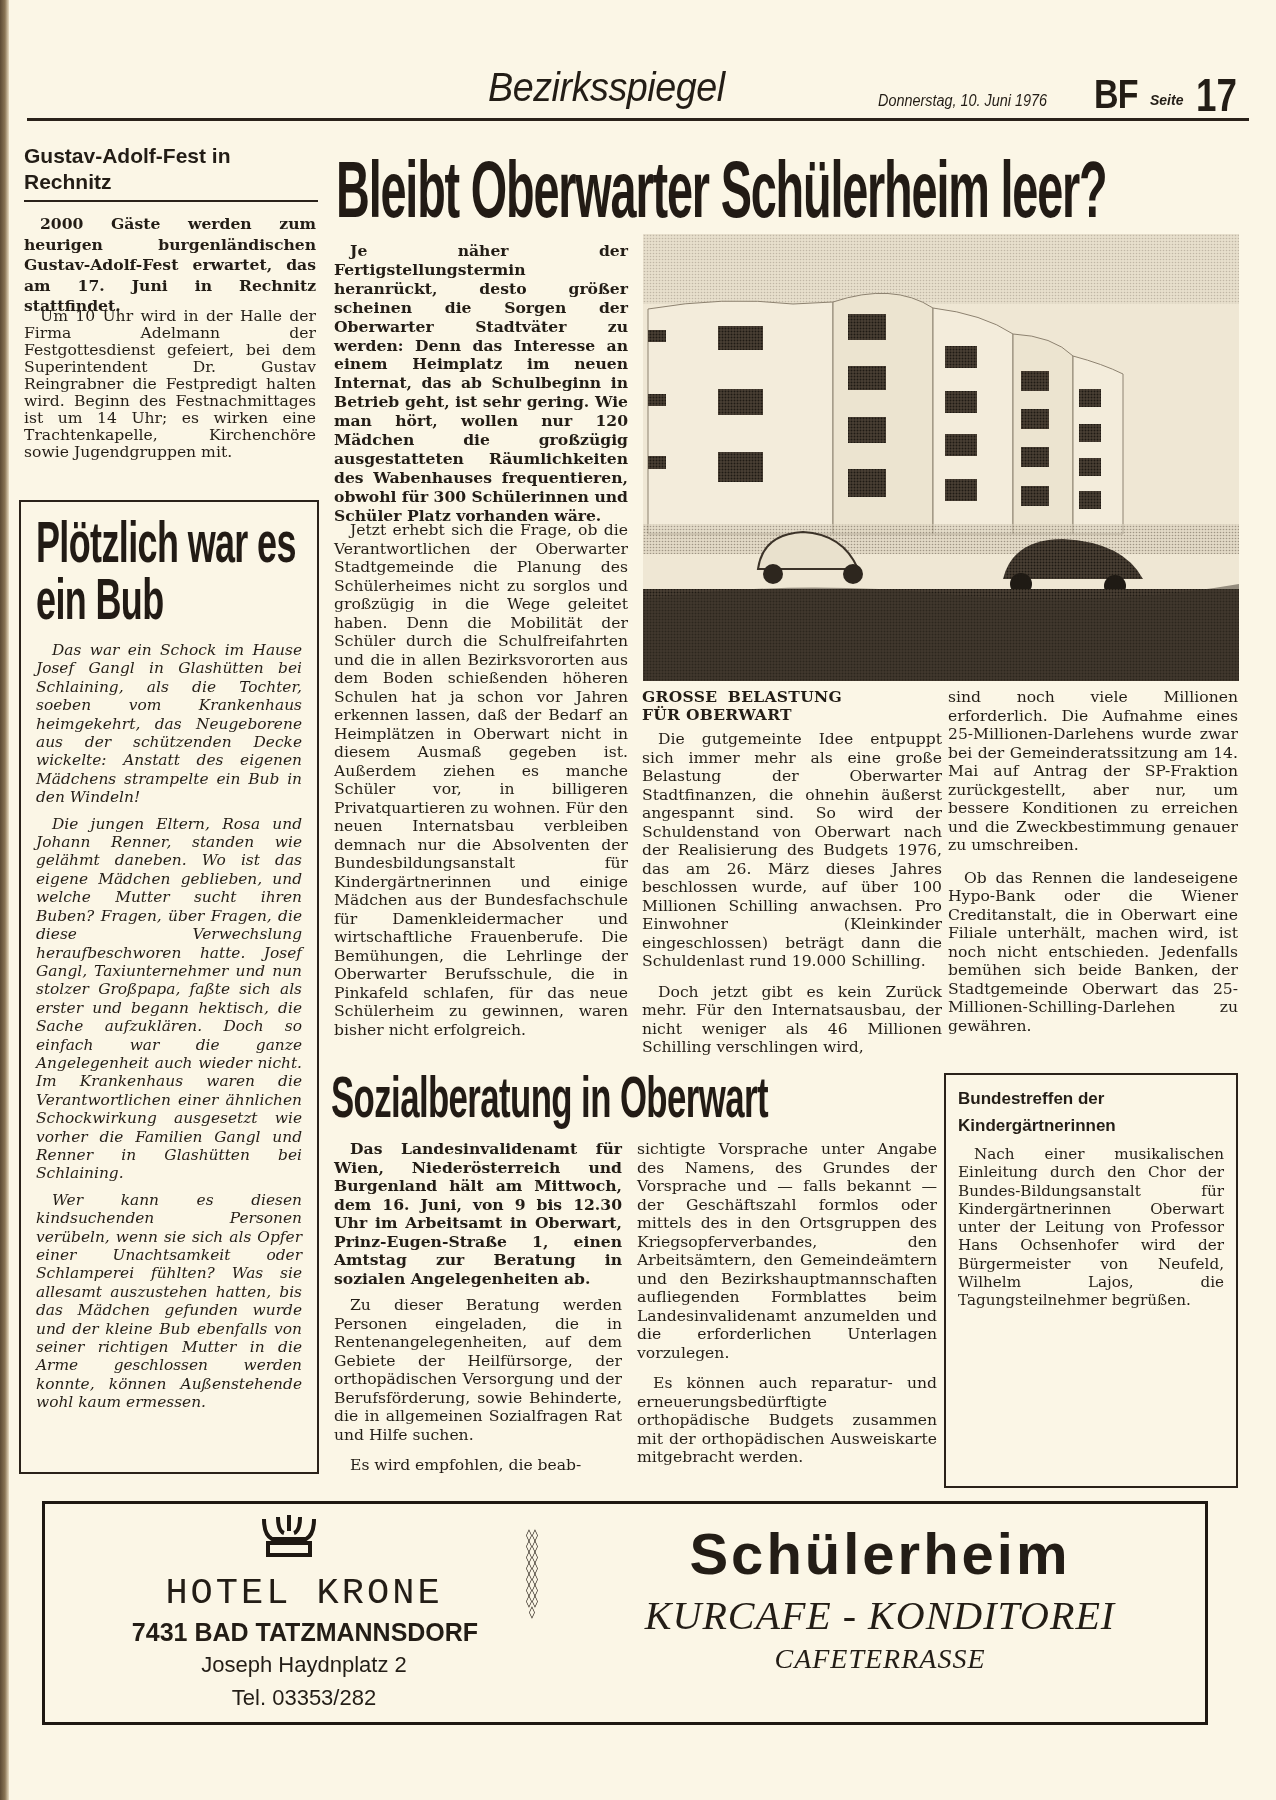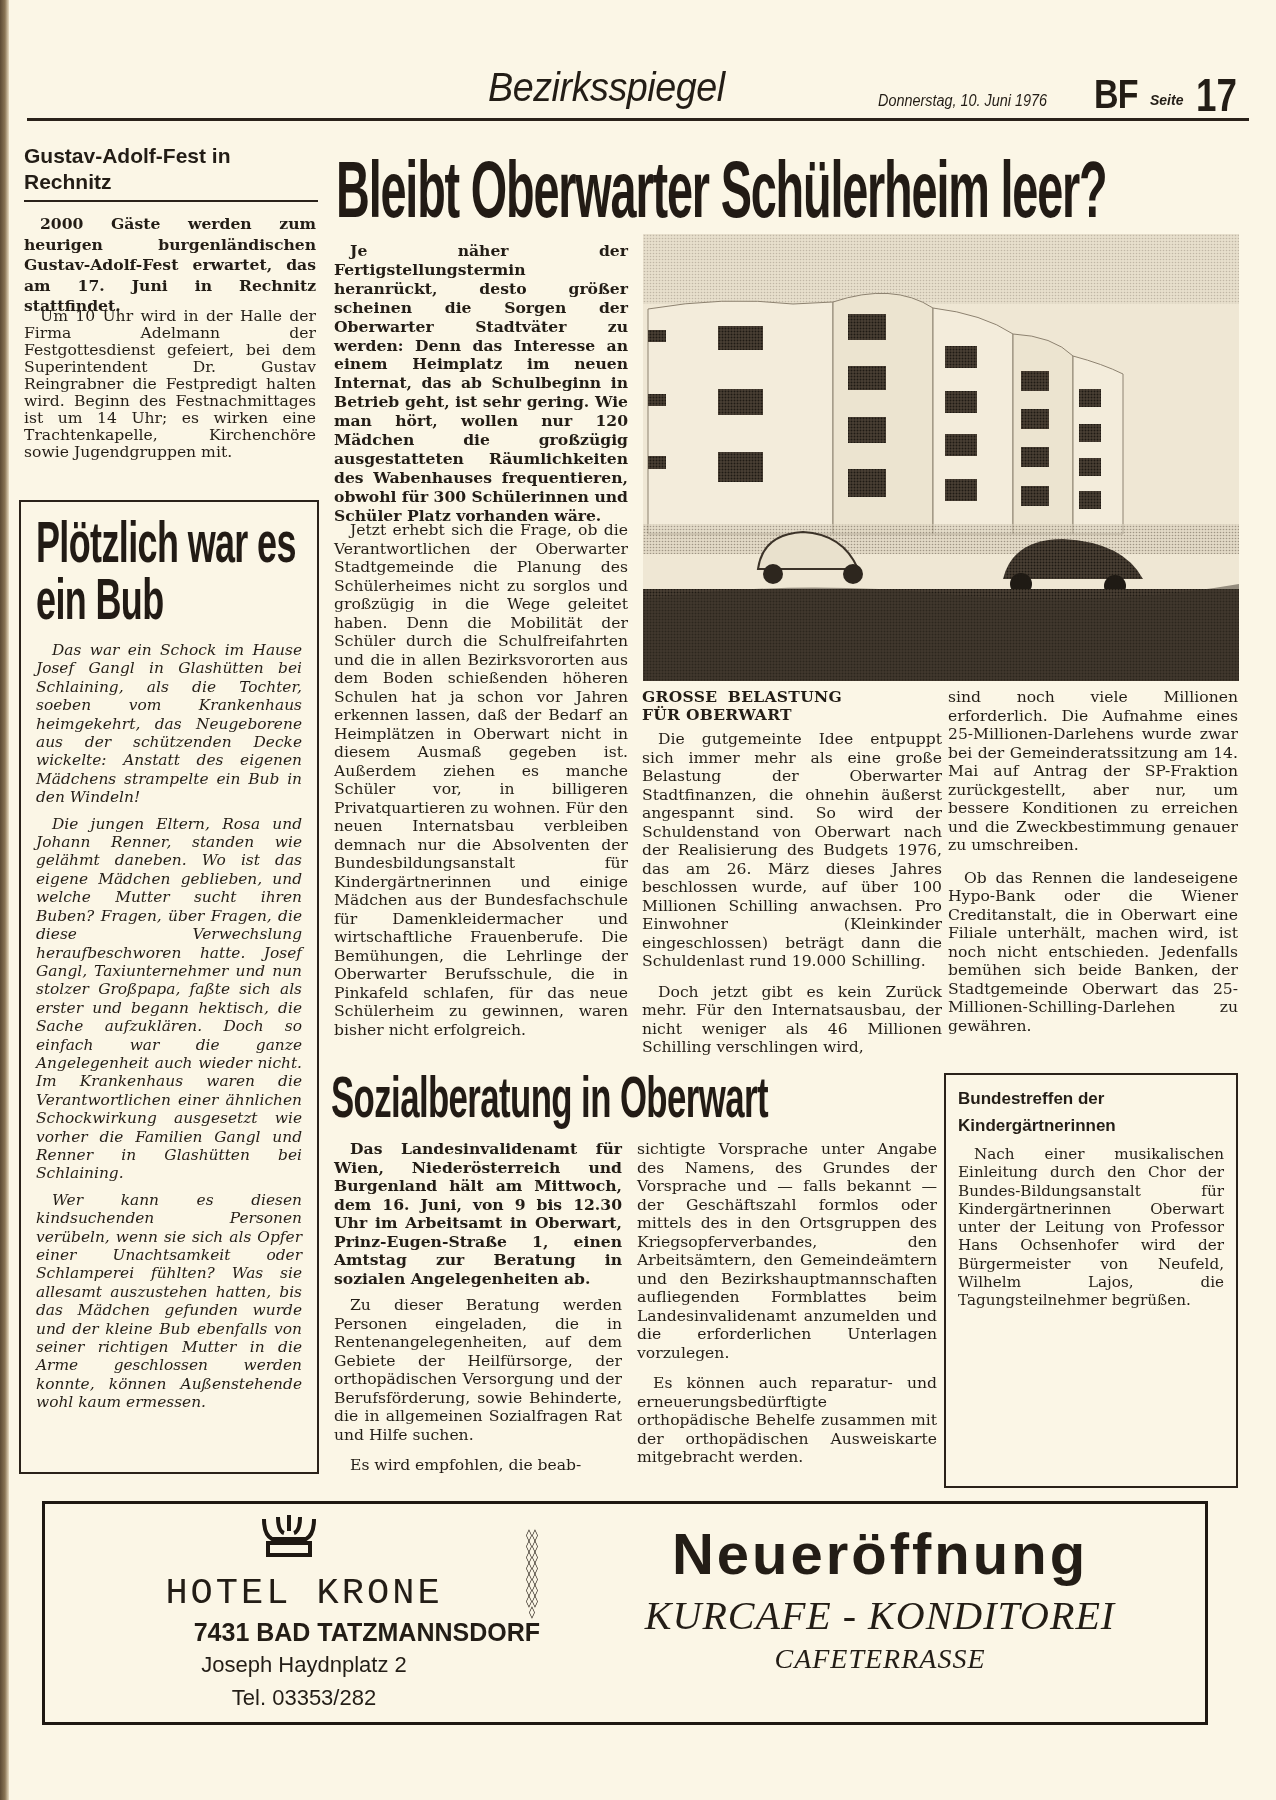--- a/index.html
+++ b/index.html
@@ -67,21 +67,21 @@
   .kinder-box { left: 944px; top: 1073px; width: 290px; height: 411px; border: 2px solid #2a221a; }
   .kinder-head { left: 958px; top: 1085px; font-family: "Liberation Sans", sans-serif; font-weight: bold;
     font-size: 17px; line-height: 27px; width: 270px; }
   .kinder-body { left: 958px; top: 1145px; width: 266px; line-height: 18.3px; font-size: 15.2px; }
 
   
   .ad-box { left: 42px; top: 1501px; width: 1160px; height: 218px; border: 3px solid #1e1812; }
   .crown { left: 260px; top: 1513px; width: 58px; height: 46px; }
   .hotel-name { left: 104px; top: 1572px; width: 400px; text-align: center; font-family: "Liberation Mono", monospace;
     font-size: 37px; letter-spacing: 3px; }
-  .hotel-town { left: 70px; top: 1618px; width: 470px; text-align: right; font-family: "Liberation Sans", sans-serif;
+  .hotel-town { left: 70px; top: 1618px; width: 470px; text-align: center; font-family: "Liberation Sans", sans-serif;
     font-weight: bold; font-size: 25px; }
   .hotel-addr { left: 104px; top: 1652px; width: 400px; text-align: center; font-family: "Liberation Sans", sans-serif; font-size: 22px; }
   .hotel-tel { left: 104px; top: 1685px; width: 400px; text-align: center; font-family: "Liberation Sans", sans-serif; font-size: 22px; }
   .ornament { left: 525px; top: 1530px; width: 14px; height: 168px; font-family: "DejaVu Sans", sans-serif; font-size: 12px; line-height: 11px; text-align: center; color: #2a221a; }
   .neu { left: 560px; top: 1520px; width: 640px; text-align: center; font-family: "Liberation Sans", sans-serif;
     font-weight: bold; font-size: 58px; letter-spacing: 3px; }
   .kurcafe { left: 560px; top: 1592px; width: 640px; text-align: center; font-family: "Liberation Serif", serif;
     font-style: italic; font-size: 40px; letter-spacing: 1px; }
   .terrasse { left: 560px; top: 1643px; width: 640px; text-align: center; font-family: "Liberation Serif", serif;
     font-style: italic; font-size: 28px; letter-spacing: 1px; }
@@ -190,34 +190,34 @@
 </div>
 
 <div class="abs cond sozial-head">Sozialberatung in Oberwart</div>
 <div class="abs col soz-1">
   <p class="bold">Das Landesinvalidenamt für Wien, Niederösterreich und Burgenland hält am Mittwoch, dem 16. Juni, von 9 bis 12.30 Uhr im Arbeitsamt in Oberwart, Prinz-Eugen-Straße 1, einen Amtstag zur Beratung in sozialen Angelegenheiten ab.</p>
   <p style="margin-top:8px">Zu dieser Beratung werden Personen eingeladen, die in Rentenangelegenheiten, auf dem Gebiete der Heilfürsorge, der orthopädischen Versorgung und der Berufsförderung, sowie Behinderte, die in allgemeinen Sozialfragen Rat und Hilfe suchen.</p>
   <p>Es wird empfohlen, die beab-</p>
 </div>
 <div class="abs col soz-2">
   <p style="text-indent:0">sichtigte Vorsprache unter Angabe des Namens, des Grundes der Vorsprache und — falls bekannt — der Geschäftszahl formlos oder mittels des in den Ortsgruppen des Kriegsopferverbandes, den Arbeitsämtern, den Gemeindeämtern und den Bezirkshauptmannschaften aufliegenden Formblattes beim Landesinvalidenamt anzumelden und die erforderlichen Unterlagen vorzulegen.</p>
-  <p style="margin-top:12px">Es können auch reparatur- und erneuerungsbedürftigte orthopädische Behelfe zusammen mit der orthopädischen Ausweiskarte mitgebracht werden.</p>
+  <p style="margin-top:12px">Es können auch reparatur- und erneuerungsbedürftigte orthopädische Budgets zusammen mit der orthopädischen Ausweiskarte mitgebracht werden.</p>
 </div>
 
 <div class="abs kinder-box"></div>
 <div class="abs kinder-head">Bundestreffen der Kindergärtnerinnen</div>
 <div class="abs col kinder-body">
   <p style="margin-top:0">Nach einer musikalischen Einleitung durch den Chor der Bundes-Bildungsanstalt für Kindergärtnerinnen Oberwart unter der Leitung von Professor Hans Ochsenhofer wird der Bürgermeister von Neufeld, Wilhelm Lajos, die Tagungsteilnehmer begrüßen.</p>
 </div>
 
 <div class="abs ad-box"></div>
 <svg class="abs crown" viewBox="0 0 58 46">
   <path d="M4 6 Q4 22 12 26 L46 26 Q54 22 54 6 M18 4 Q18 18 24 20 M40 4 Q40 18 34 20 M29 2 L29 18" fill="none" stroke="#1e1812" stroke-width="4"></path>
   <rect x="8" y="30" width="42" height="12" fill="none" stroke="#1e1812" stroke-width="4"></rect>
 </svg>
 <div class="abs hotel-name">HOTEL KRONE</div>
 <div class="abs hotel-town">7431 BAD TATZMANNSDORF</div>
 <div class="abs hotel-addr">Joseph Haydnplatz 2</div>
 <div class="abs hotel-tel">Tel. 03353/282</div>
 <div class="abs ornament" style="word-break:break-all;">◊◊◊◊◊◊◊◊◊◊◊◊◊◊◊</div>
-<div class="abs neu">Neueröffnung</div>
+<div class="abs neu">Schülerheim</div>
 <div class="abs kurcafe">KURCAFE - KONDITOREI</div>
 <div class="abs terrasse">CAFETERRASSE</div>
 
 </body></html>

